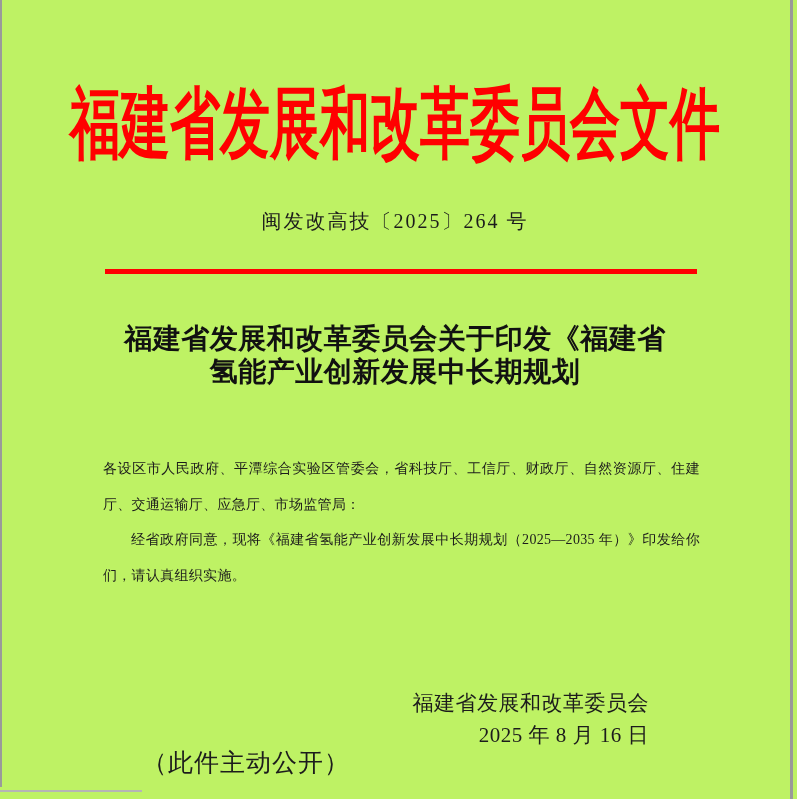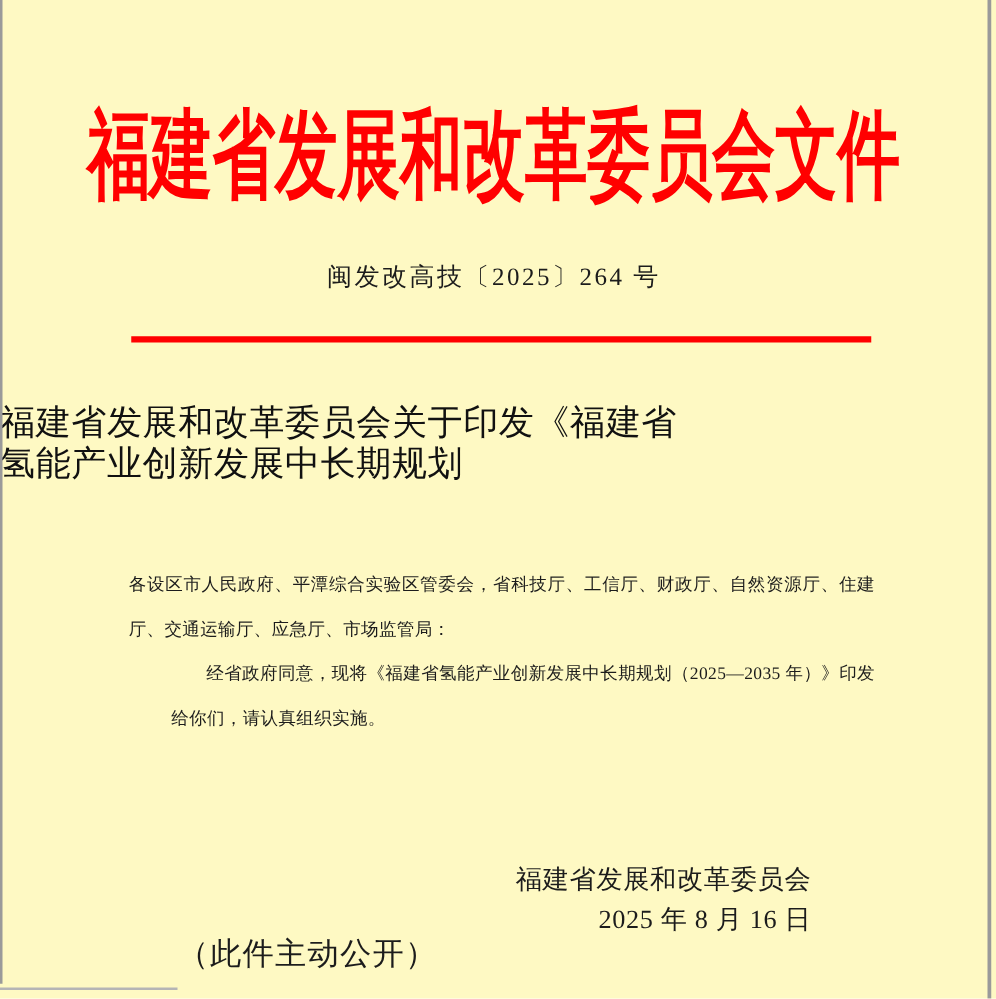--- a/index.html
+++ b/index.html
@@ -10,21 +10,21 @@
   *{margin:0;padding:0;box-sizing:border-box;}
   html,body{background:#ffffff;}
   body{
     font-family:"Liberation Serif","DejaVu Serif",serif;
     color:var(--ink);
   }
   .page{
     position:relative;
     width:797px;
     height:799px;
-    background:#fef9c3;
+    background:#bef264;
     overflow:hidden;
   }
   
   .edge-left{
     position:absolute;left:0;top:0;width:2px;height:787px;
     background:var(--edge);
   }
   .edge-right{
     position:absolute;left:790px;top:0;width:3px;height:799px;
     background:var(--edge);
@@ -53,35 +53,36 @@
     letter-spacing:2px;
     color:var(--ink);
   }
   .red-rule{
     position:absolute;top:269px;left:105px;
     width:592px;height:5px;
     background:var(--accent-red);
   }
   .notice-title{
     position:absolute;top:322px;left:0;right:7px;
+    text-align:center;
     font-size:28px;
-    font-weight:normal;
+    font-weight:bold;
     line-height:33px;
     color:#111;
   }
   .notice-title .tl{display:block;letter-spacing:0.5px;}
   .doc-body{
     position:absolute;top:451px;left:103px;width:597px;
     font-size:14px;
     line-height:35.5px;
     text-align:justify;
     letter-spacing:0.3px;
     color:var(--ink);
   }
-  .doc-body p.indent{text-indent:2em;margin-left:34px;}
+  .doc-body p.indent{text-indent:2em;}
   .signature{
     position:absolute;top:687px;right:148px;
     text-align:right;
     font-size:21px;
     line-height:32px;
     letter-spacing:0.5px;
     color:var(--ink);
     white-space:nowrap;
   }
   .footer-note{

